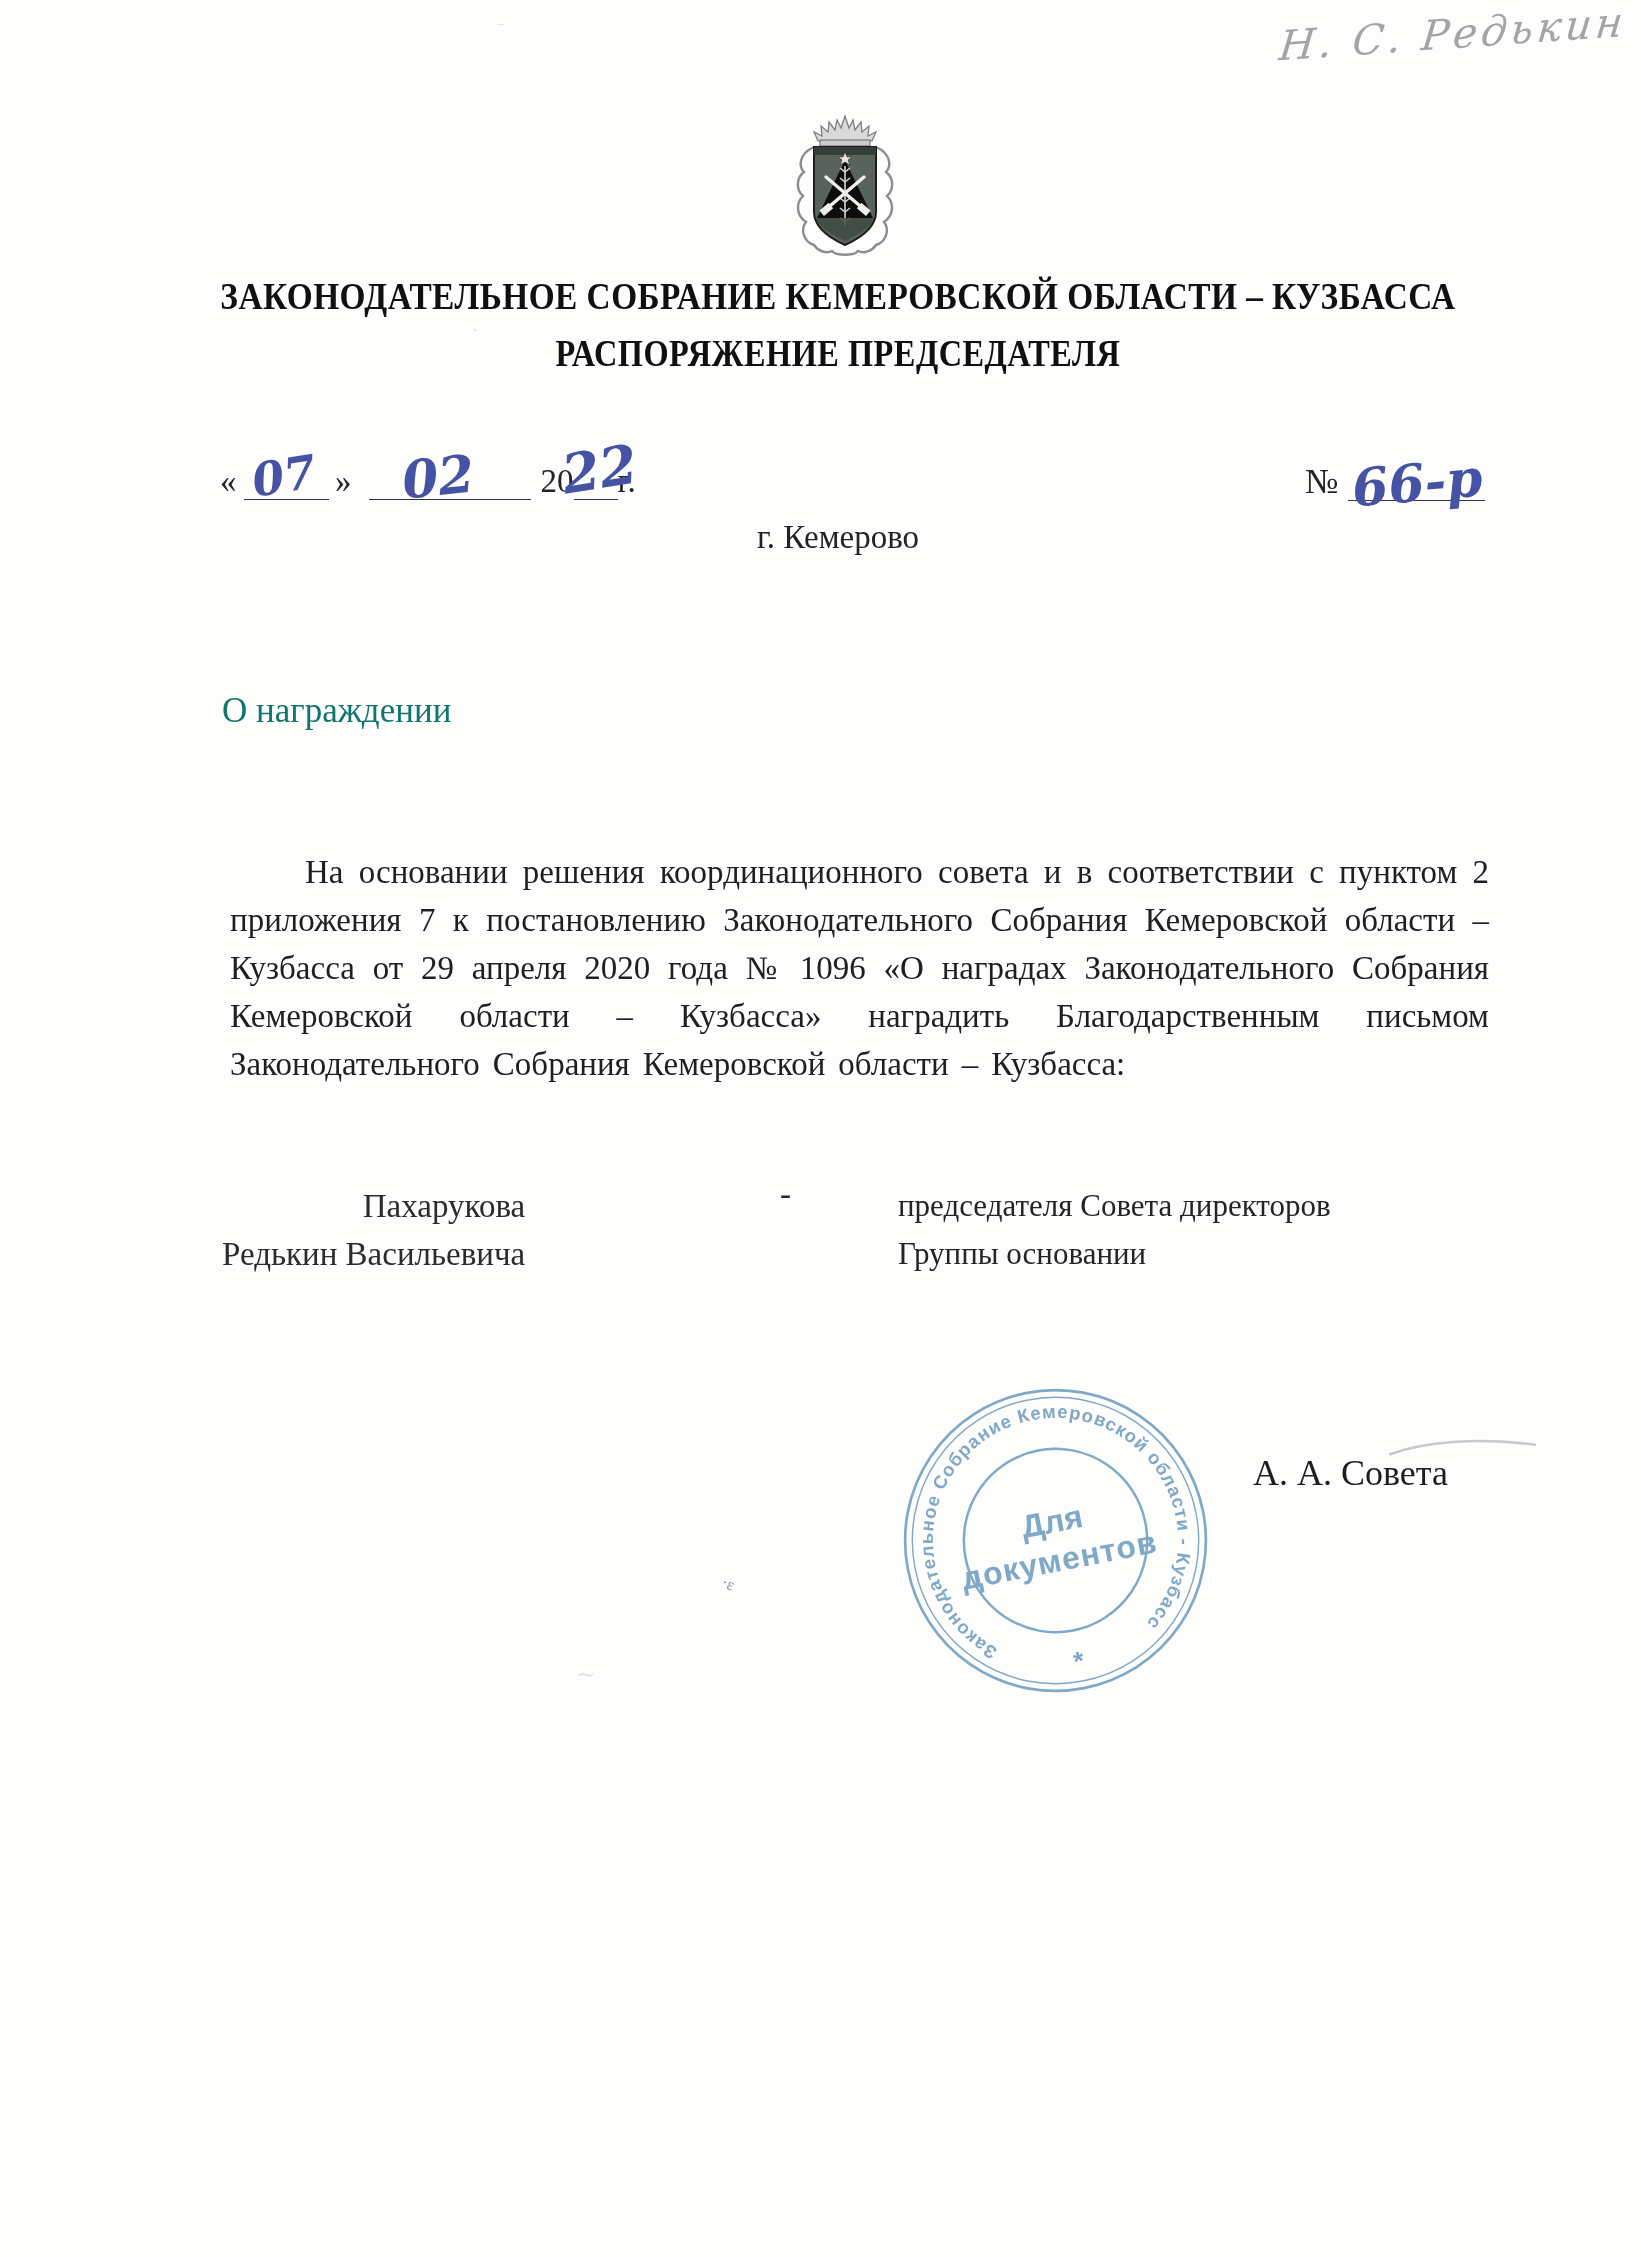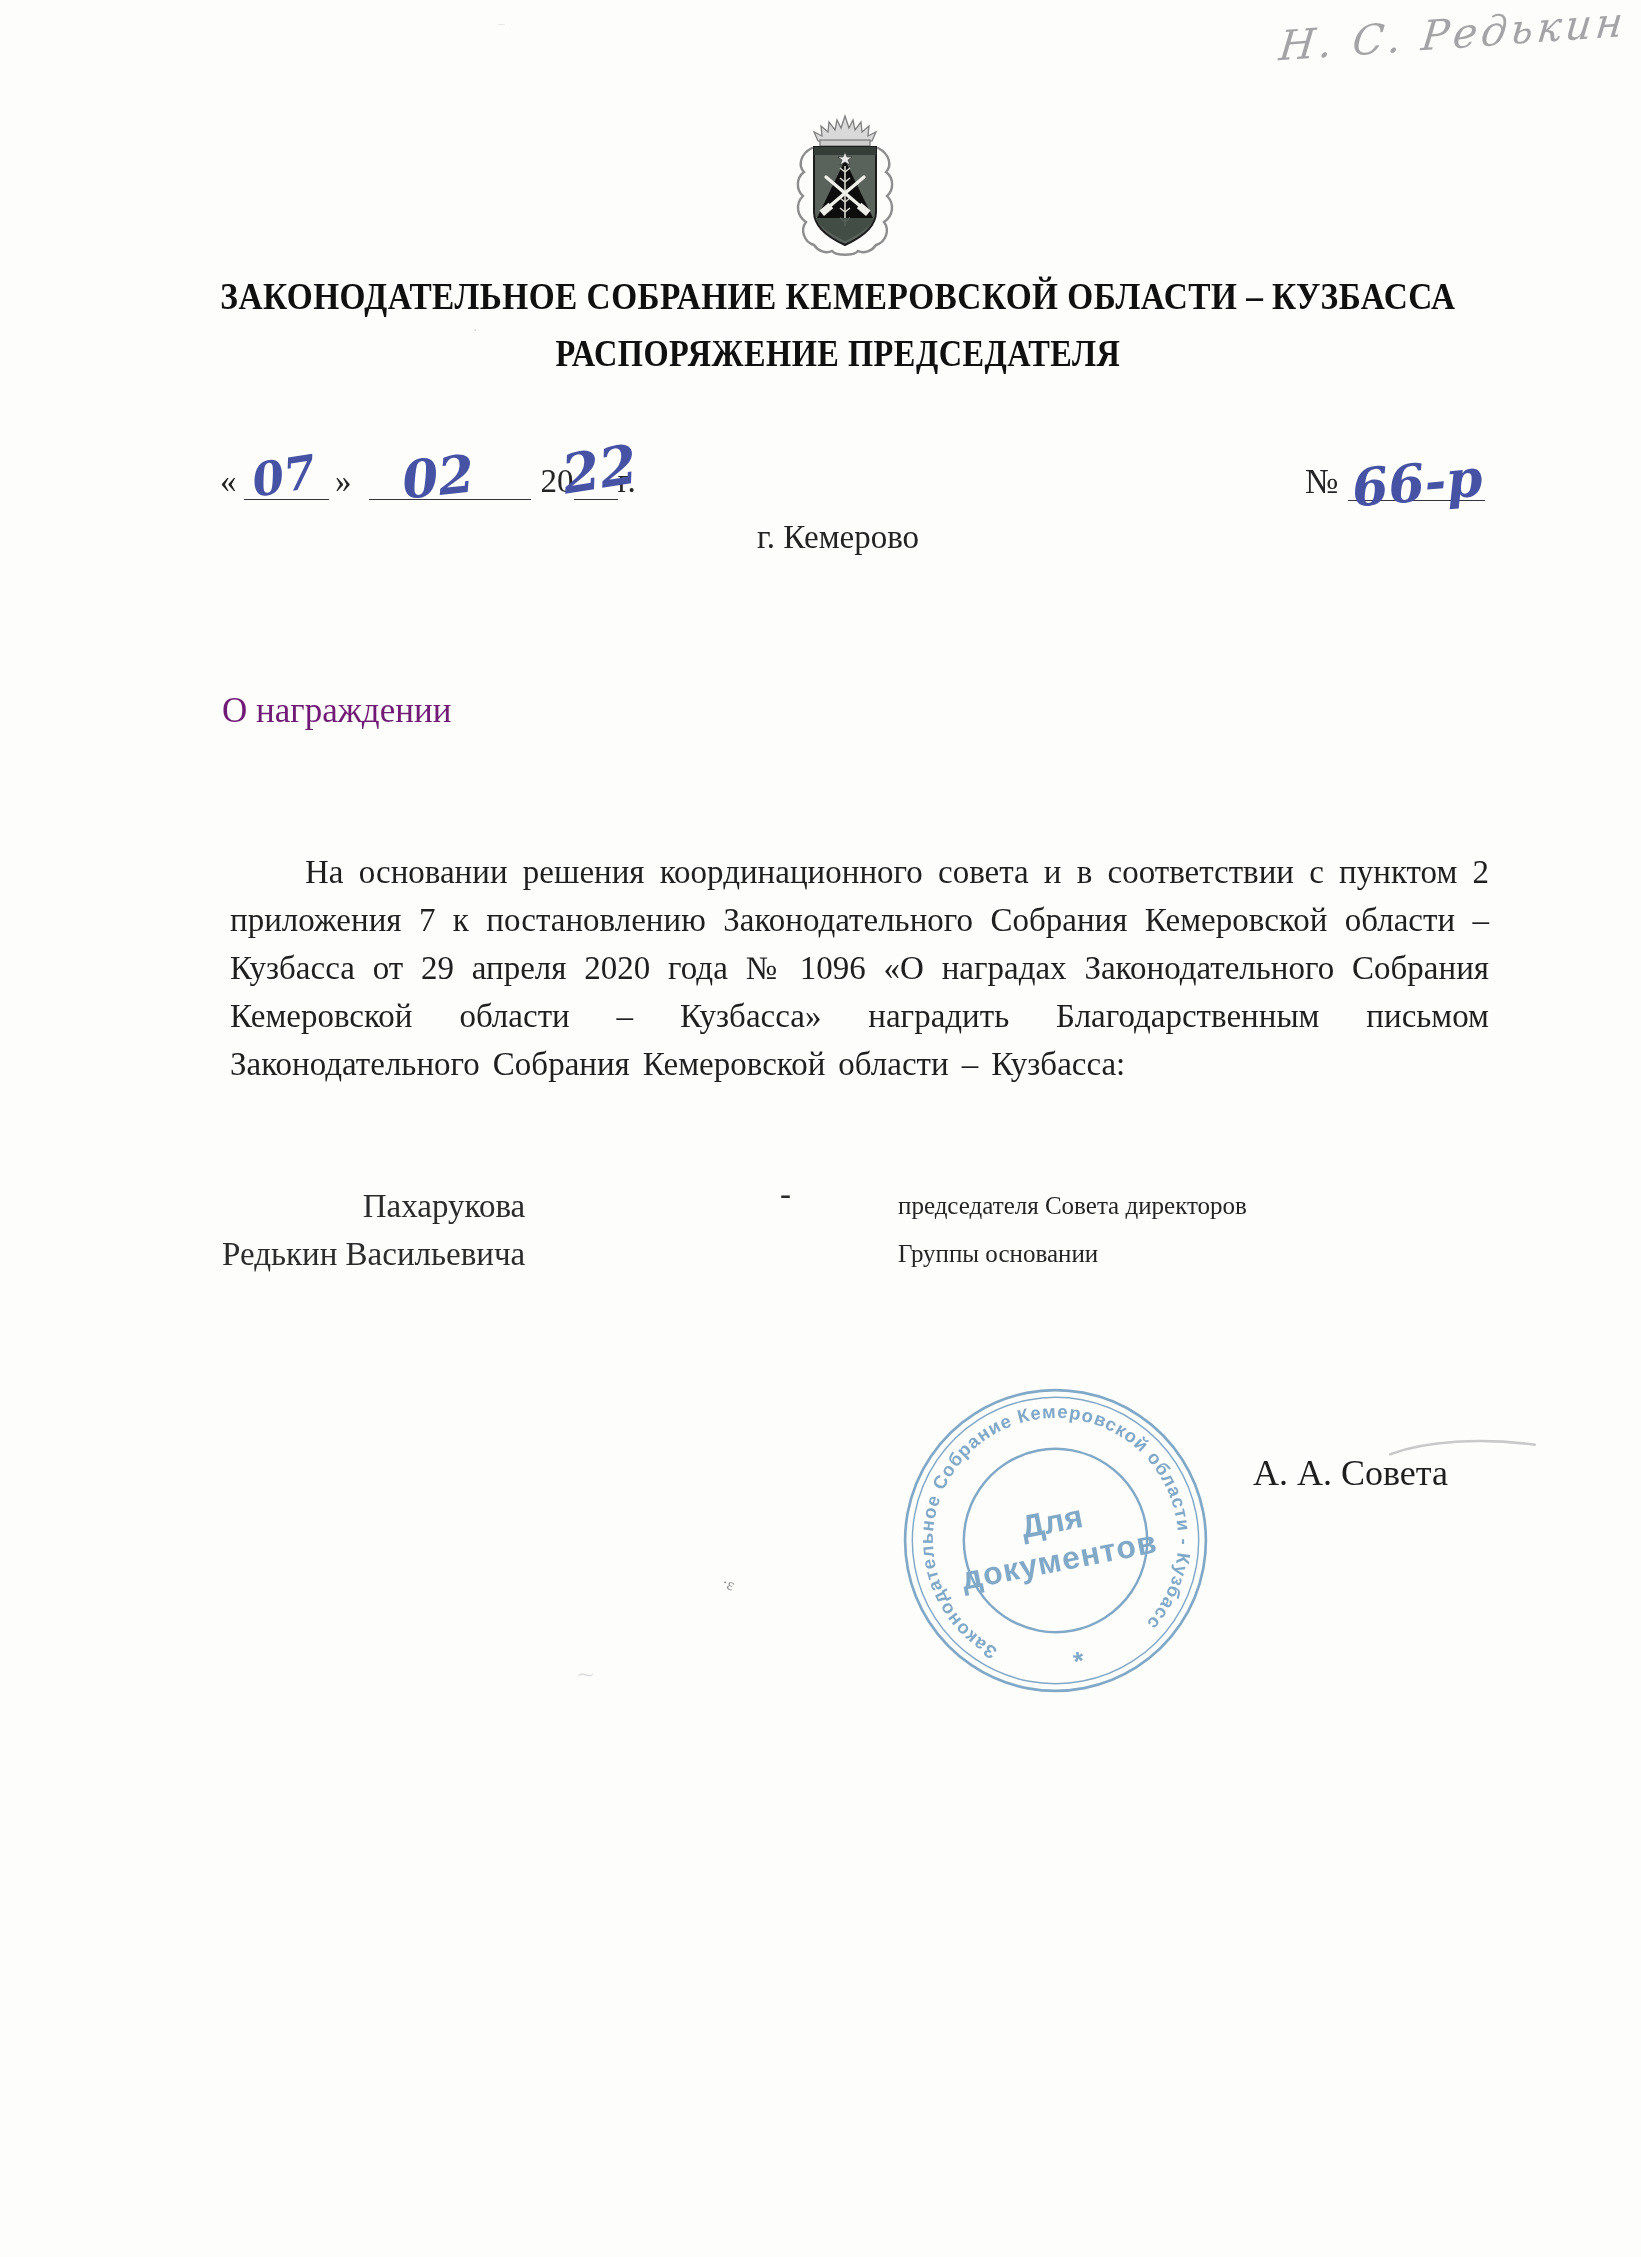--- a/index.html
+++ b/index.html
@@ -88,36 +88,36 @@
   }
 
   .city {
     position:absolute; left:0; top:519px; width:1676px;
     text-align:center;
     font-size:33px; color:#232323;
   }
 
   .subject {
     position:absolute; left:222px; top:691px;
-    font-size:35px; color:#701a75;font-family:Liberation Serif, serif;
+    font-size:35px; color:#0f766e;font-family:Liberation Serif, serif;
   }
 
   .body-par {
     position:absolute; left:230px; top:848px; width:1259px;
     font-size:33px;
     line-height:48px;
     text-align:justify;
     text-indent:75px;
     word-spacing:4.8px;
     color:#1f1f1f;
   }
 
   .awardee-name  { position:absolute; left:222px; top:1182px; font-size:33px; line-height:48px; color:#2b2b2b;text-align:right; }
   .awardee-dash  { position:absolute; left:780px; top:1176px; font-size:33px; color:#2b2b2b; }
-  .awardee-title { position:absolute; left:898px; top:1182px; font-size:25px; line-height:48px; color:#242424; }
+  .awardee-title { position:absolute; left:898px; top:1182px; font-size:31px; line-height:48px; color:#242424; }
 
   
   .stamp {
     position:absolute; left:901px; top:1386px; width:309px; height:309px;
     transform:rotate(-11deg);
     opacity:0.92;
   }
 
   
   .sig-stroke { position:absolute; left:1388px; top:1435px; width:151px; height:27px; }

